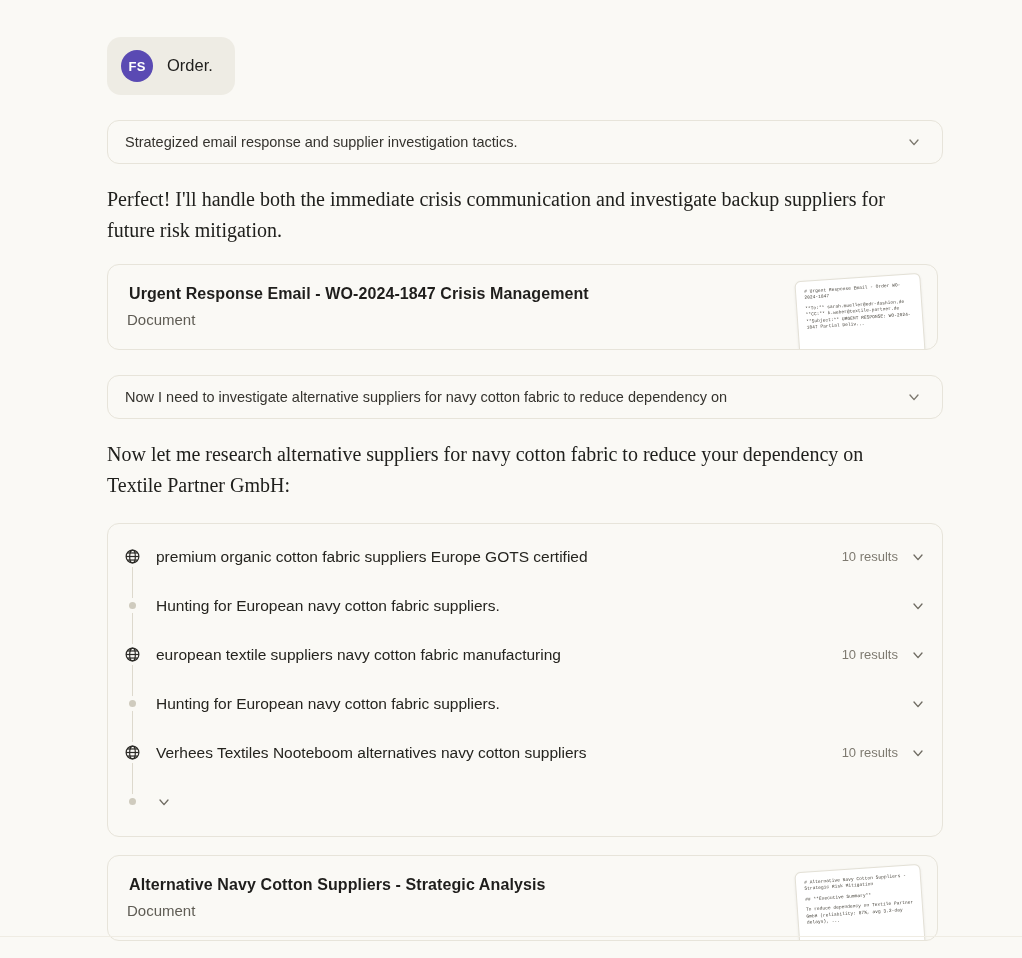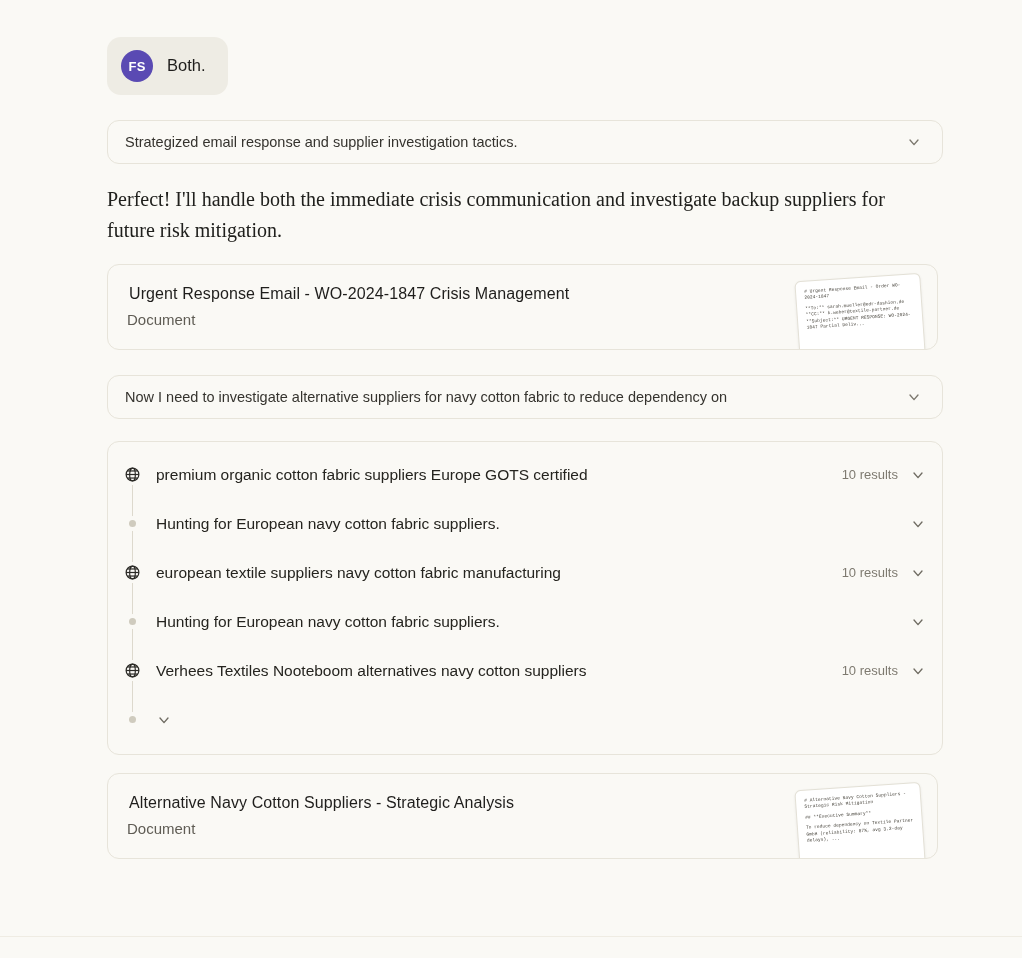--- a/index.html
+++ b/index.html
@@ -108,21 +108,21 @@
     border-radius: 12px;
     background: #faf9f5;
     overflow: hidden;
   }
   .doc-title {
     position: absolute;
     left: 21px;
     top: 20px;
     font-size: 16px;
     color: #1f1e1c;
-    font-weight: 400;
+    font-weight: 700;
     letter-spacing: 0.1px;
   }
   .doc-sub {
     position: absolute;
     left: 19px;
     top: 46px;
     font-size: 15px;
     color: #5f5c54;
   }
   .thumb {
@@ -234,21 +234,21 @@
 </style>
 </head>
 <body>
 
 <div class="page">
   <div class="col">
 
     <div class="user-turn">
       <div class="user-bubble">
         <div class="avatar">FS</div>
-        <div class="user-text">Both.</div>
+        <div class="user-text">Order.</div>
       </div>
     </div>
 
     <div class="thought">
       <div class="label">Strategized email response and supplier investigation tactics.</div>
       <svg class="chev" viewBox="0 0 24 24" fill="none" stroke="currentColor" stroke-width="2" stroke-linecap="round" stroke-linejoin="round">
           <polyline points="6 9 12 16 18 9"></polyline>
         </svg>
     </div>
 
@@ -265,20 +265,21 @@
       </div>
     </div>
 
     <div class="thought">
       <div class="label">Now I need to investigate alternative suppliers for navy cotton fabric to reduce dependency on</div>
       <svg class="chev" viewBox="0 0 24 24" fill="none" stroke="currentColor" stroke-width="2" stroke-linecap="round" stroke-linejoin="round">
           <polyline points="6 9 12 16 18 9"></polyline>
         </svg>
     </div>
 
+    <div class="para">Now let me research alternative suppliers for navy cotton fabric to reduce your dependency on Textile Partner GmbH:</div>
 
     <div class="search-group" id="search-group">
         <div class="srow">
           <div class="marker">
             <div class="connector" style="top:50%;bottom:0;"></div>
             <svg class="globe" viewBox="0 0 24 24" fill="none" stroke="currentColor" stroke-width="1.7">
               <circle cx="12" cy="12" r="9"></circle>
               <ellipse cx="12" cy="12" rx="4" ry="9"></ellipse>
               <line x1="3" y1="12" x2="21" y2="12"></line>
               <line x1="4.6" y1="7" x2="19.4" y2="7"></line>

